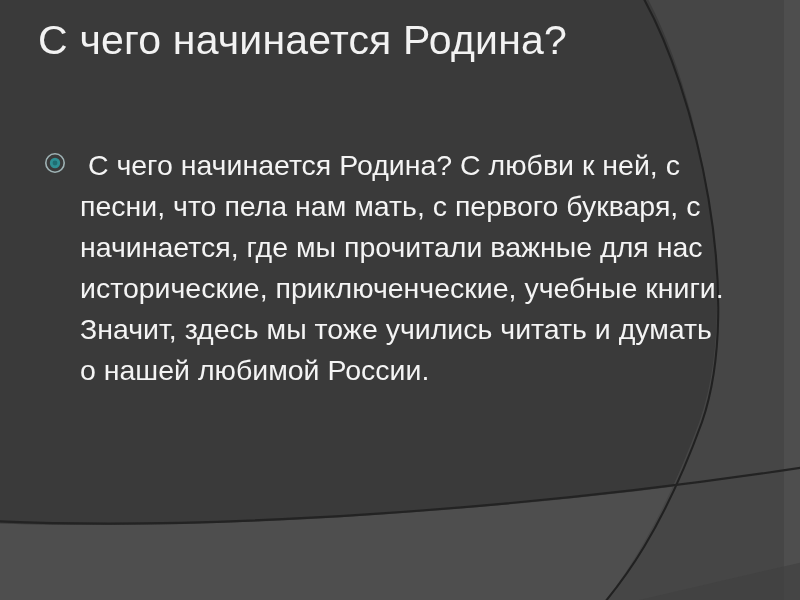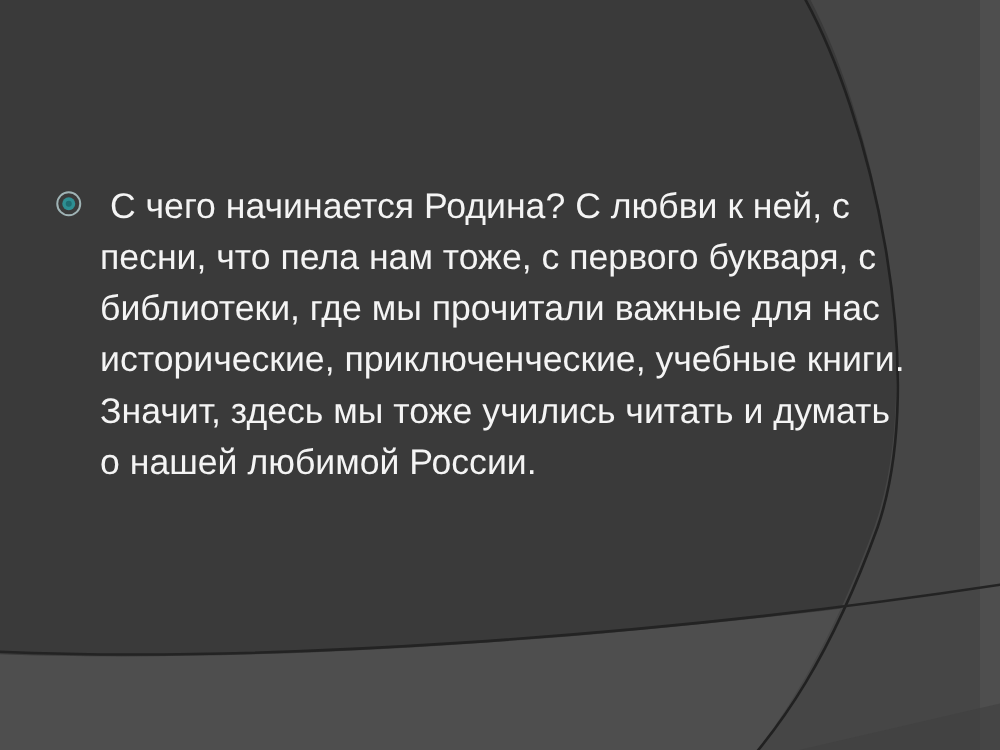--- a/index.html
+++ b/index.html
@@ -93,28 +93,29 @@
       <path d="M 640,-8 C 698,92 744,300 702,422 C 662,532 622,582 600,608" fill="none" stroke="#212121" stroke-width="2.1" stroke-linecap="round"></path>
 
       <path d="M -8,521 C 200,531 520,511 812,466" fill="none" stroke="#232323" stroke-width="2.1" stroke-linecap="round"></path>
 
       <path d="M 596,610 L 812,610 L 812,560 Z" fill="#3f3f3f" opacity="0.6"></path>
     </g>
   </svg>
 
   <div id="content">
 
+    <div id="title">С чего начинается Родина?</div>
 
     <div id="body-block">
 
       <svg id="bullet-marker" viewBox="0 0 22 22" aria-hidden="true">
         <circle cx="11" cy="11" r="9.2" fill="none" stroke="#9fb3b5" stroke-width="1.6"></circle>
         <circle cx="11" cy="11" r="5.2" fill="#2e8f93"></circle>
         <circle cx="11" cy="11" r="2.4" fill="#1f6d72"></circle>
       </svg>
 
-      <div id="body-text"> С чего начинается Родина? С любви к ней, с  песни, что пела нам тоже, с первого букваря, с библиотеки, где мы прочитали важные для нас исторические, приключенческие, учебные книги. Значит, здесь мы тоже учились читать и думать о нашей любимой России.</div>
+      <div id="body-text"> С чего начинается Родина? С любви к ней, с  песни, что пела нам мать, с первого букваря, с начинается, где мы прочитали важные для нас исторические, приключенческие, учебные книги. Значит, здесь мы тоже учились читать и думать о нашей любимой России.</div>
 
     </div>
 
   </div>
 
 </div>
 
 </body></html>

